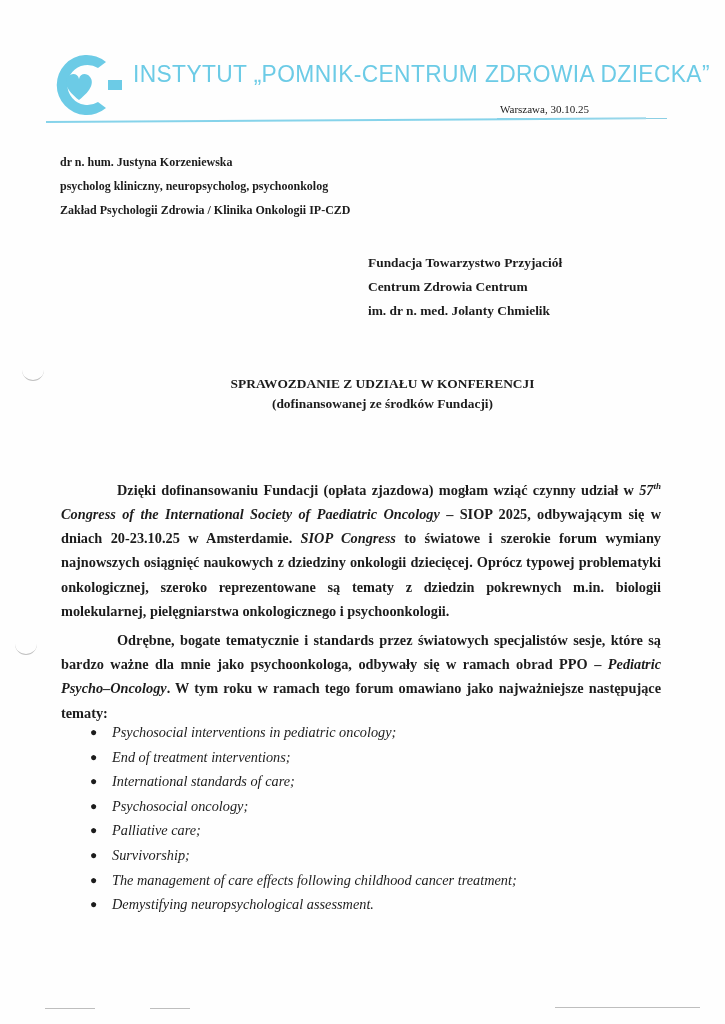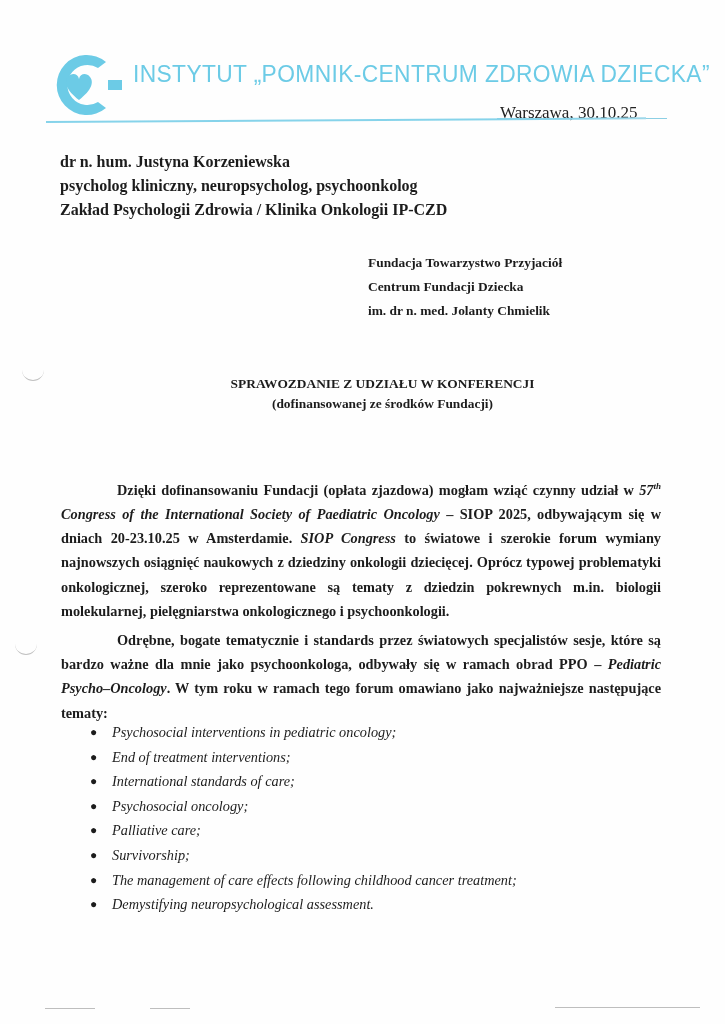--- a/index.html
+++ b/index.html
@@ -16,34 +16,34 @@
   .logo { position: absolute; left: 46px; top: 52px; width: 76px; height: 66px; }
   .inst-name {
     position: absolute; left: 133px; top: 60px;
     font-family: "Liberation Sans", "DejaVu Sans", sans-serif;
     font-size: 24.5px; letter-spacing: 0.4px;
     color: #6ccbe6; white-space: nowrap;
     transform: scaleX(0.93); transform-origin: left center;
   }
   .place-date {
     position: absolute; left: 500px; top: 103px;
-    font-size: 17px; color: #222; white-space: nowrap;
+    font-size: 11px; color: #222; white-space: nowrap;
   }
   .rule-blue {
     position: absolute; left: 46px; top: 121px; width: 600px; height: 2px;
     background: linear-gradient(90deg, #86d3ea 0%, #86d3ea 85%, #9ed8ea 100%);
     transform: rotate(-0.35deg); transform-origin: left;
   }
   .rule-date {
     position: absolute; left: 497px; top: 118px; width: 170px; height: 1px;
     background: #8ccfe4;
   }
 
   
-  .sender { position: absolute; left: 60px; top: 150px; font-weight: bold; font-size: 16px; line-height: 24px; }
+  .sender { position: absolute; left: 60px; top: 150px; font-weight: bold; font-size: 12px; line-height: 24px; }
   
   .recipient { position: absolute; left: 368px; top: 251px; font-weight: bold; font-size: 13.4px; line-height: 24px; }
 
   
   .title { position: absolute; left: 0; width: 725px; top: 374px; text-align: center; font-weight: bold; font-size: 13.4px; line-height: 20px; padding-left: 20px; }
 
   
   .body-text {
     position: absolute; left: 61px; width: 600px; top: 474px;
     font-size: 14.3px; line-height: 24.2px; text-align: justify; font-weight: bold;
@@ -78,21 +78,21 @@
   <div class="rule-blue"></div>
 
   <div class="sender">
     <div>dr n. hum. Justyna Korzeniewska</div>
     <div>psycholog kliniczny, neuropsycholog, psychoonkolog</div>
     <div>Zakład Psychologii Zdrowia / Klinika Onkologii IP-CZD</div>
   </div>
 
   <div class="recipient">
     <div>Fundacja Towarzystwo Przyjaciół</div>
-    <div>Centrum Fundacji Dziecka</div>
+    <div>Centrum Zdrowia Centrum</div>
     <div>im. dr n. med. Jolanty Chmielik</div>
   </div>
 
   <div class="title">
     <div>SPRAWOZDANIE Z UDZIAŁU W KONFERENCJI</div>
     <div>(dofinansowanej ze środków Fundacji)</div>
   </div>
 
   <div class="body-text">
     <p><span>Dzięki dofinansowaniu Fundacji (opłata zjazdowa) mogłam wziąć czynny udział w </span><i><span>57</span><sup>th</sup><span> Congress of the International Society of Paediatric Oncology</span></i><span> – SIOP 2025, odbywającym się w dniach 20-23.10.25 w Amsterdamie. </span><i>SIOP Congress</i><span> to światowe i szerokie forum wymiany najnowszych osiągnięć naukowych z dziedziny onkologii dziecięcej. Oprócz typowej problematyki onkologicznej, szeroko reprezentowane są tematy z dziedzin pokrewnych m.in. biologii molekularnej, pielęgniarstwa onkologicznego i psychoonkologii.</span></p>

